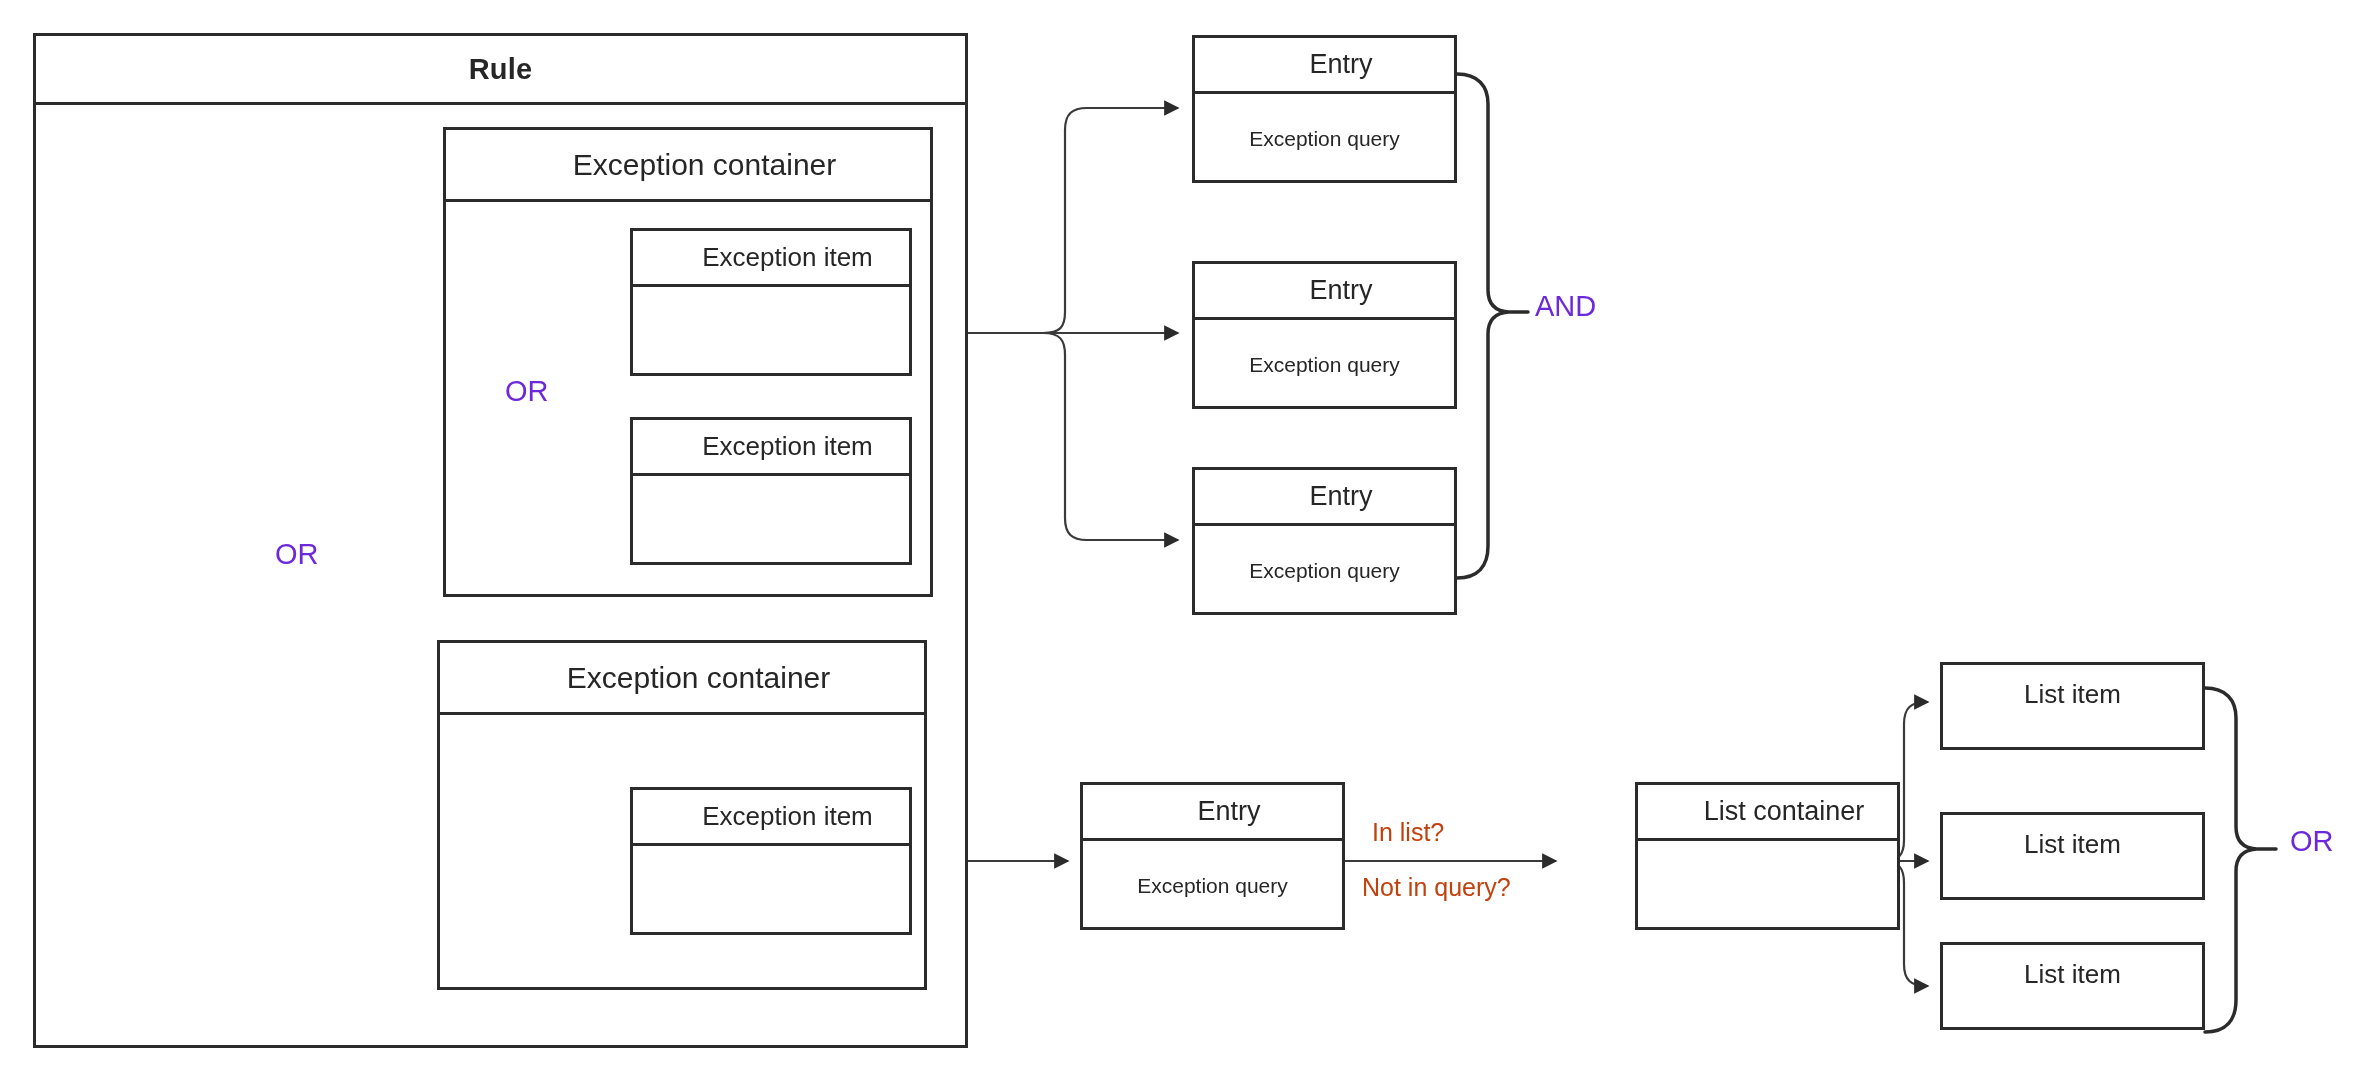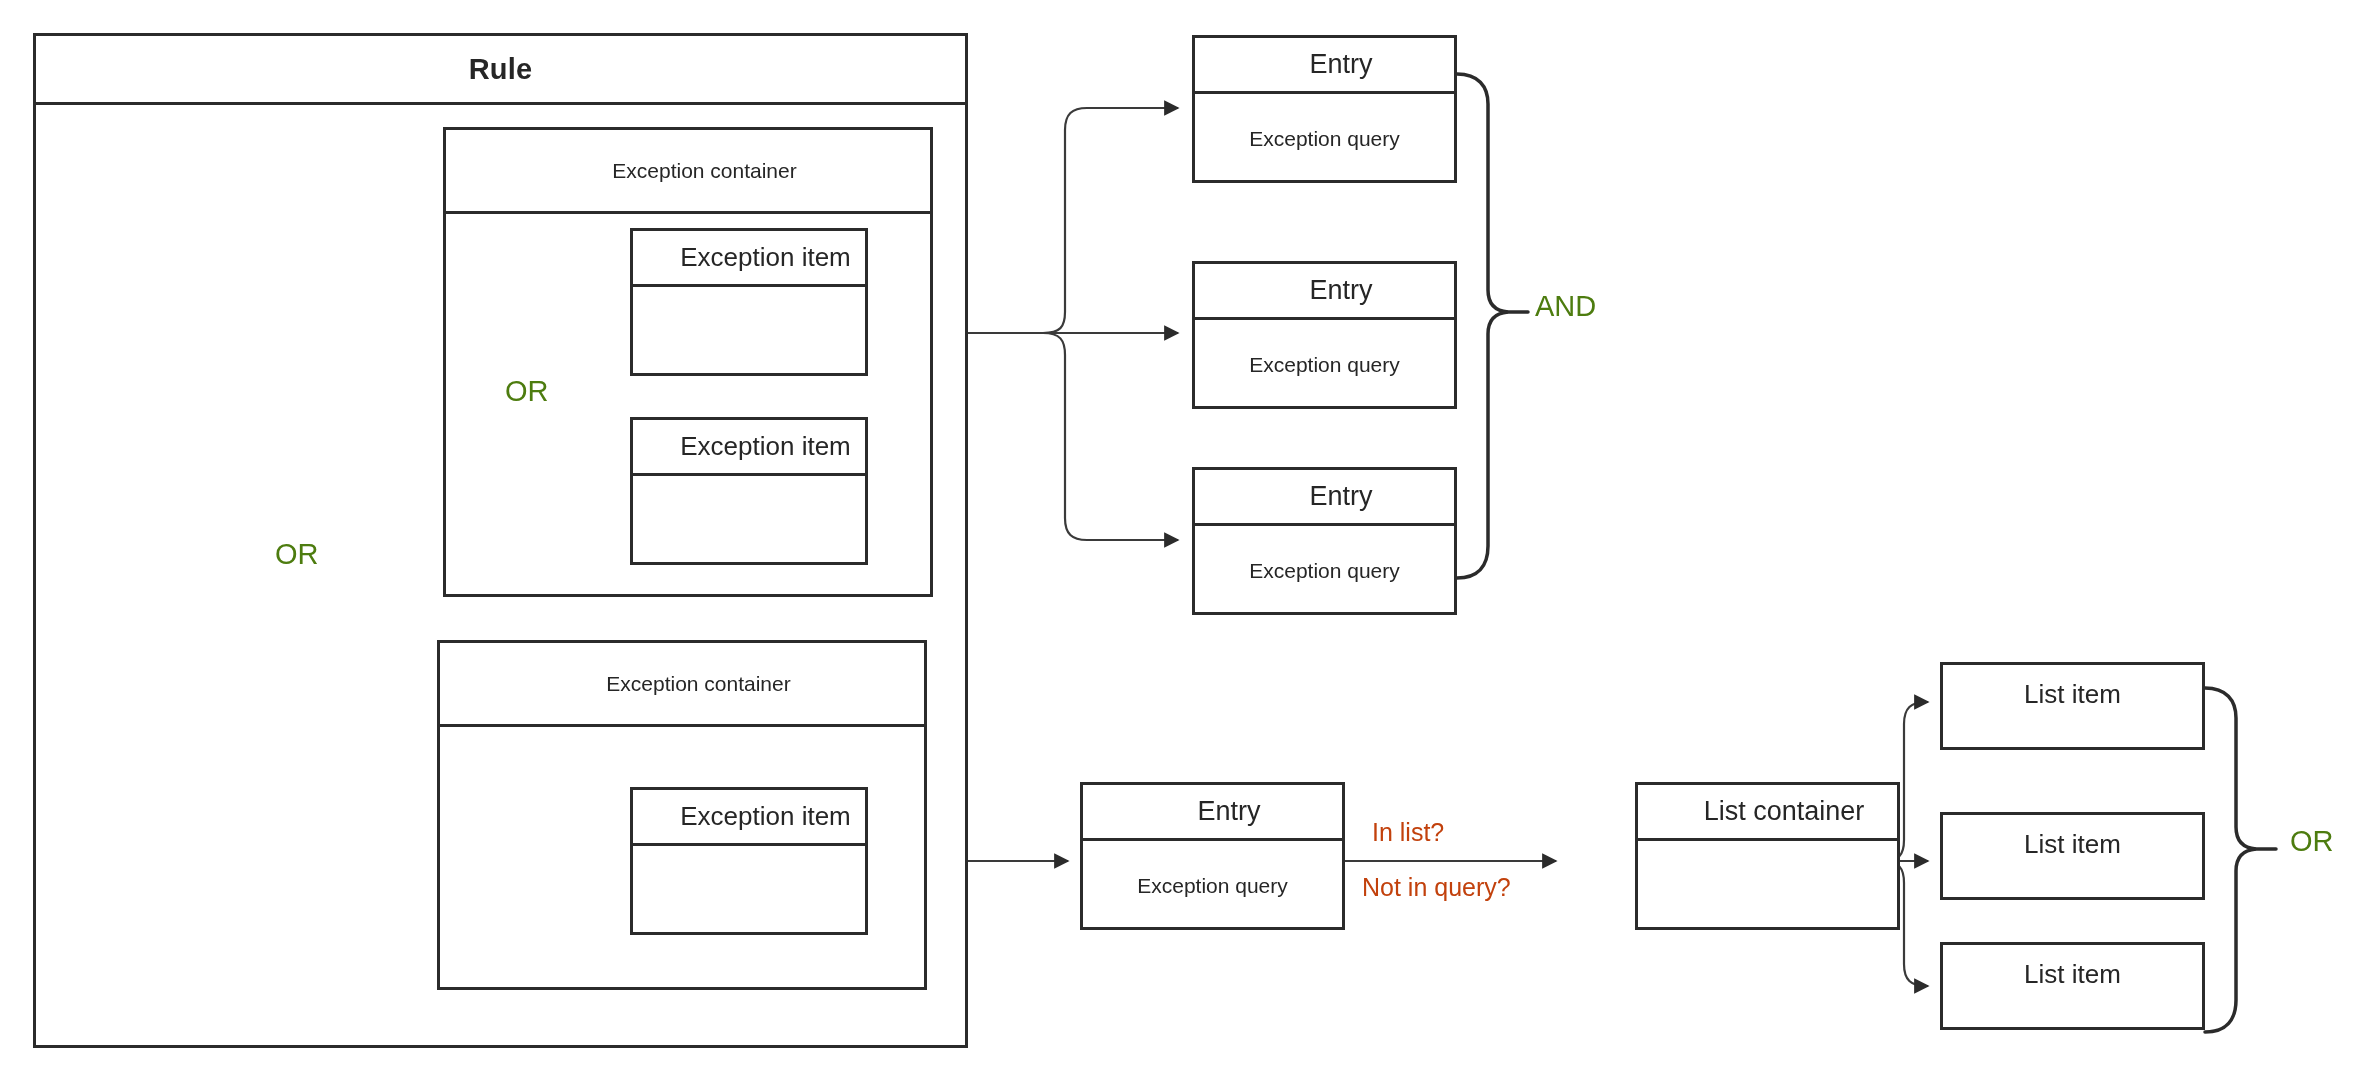--- a/index.html
+++ b/index.html
@@ -63,28 +63,28 @@
     border: 3px solid #2b2b2b;
     display: flex; align-items: center; justify-content: center;
   }
   #rule-header .title {
     font-size: 29px;
     font-weight: bold;
     letter-spacing: 0.2px;
   }
   
   .exc-container { width: 490px; height: 470px; }
-  .exc-container .hdr { height: 84px; font-size: 21px; }
+  .exc-container .hdr { height: 72px; font-size: 30px; }
   .exc-container .body { height: 392px; }
   #exc-container-1 { left: 443px; top: 127px; }
   #exc-container-2 { left: 437px; top: 640px; height: 350px; }
   #exc-container-2 .body { height: 272px; }
 
   
-  .exc-item { width: 238px; height: 148px; }
+  .exc-item { width: 282px; height: 148px; }
   .exc-item .hdr { height: 56px; font-size: 26px; }
   .exc-item .body { height: 89px; }
   #exc-item-1 { left: 630px; top: 228px; }
   #exc-item-2 { left: 630px; top: 417px; }
   #exc-item-3 { left: 630px; top: 787px; }
 
   
   .entry { width: 265px; height: 148px; }
   .entry .hdr { height: 56px; font-size: 27px; }
   .entry .body { height: 89px; font-size: 21px; }
@@ -102,21 +102,21 @@
   .list-item { width: 265px; height: 88px; }
   .list-item .body { height: 58px; font-size: 26px; }
   #list-item-1 { left: 1940px; top: 662px; }
   #list-item-2 { left: 1940px; top: 812px; }
   #list-item-3 { left: 1940px; top: 942px; }
 
   
   .op-label {
     position: absolute;
     font-size: 29px;
-    color: #4d7c0f;
+    color: #6d28d9;
     white-space: nowrap;
   }
   #op-or-outer { left: 275px; top: 538px; }
   #op-or-inner { left: 505px; top: 375px; }
   #op-and      { left: 1535px; top: 290px; }
   #op-or-list  { left: 2290px; top: 825px; }
 
   
   .edge-label {
     position: absolute;

